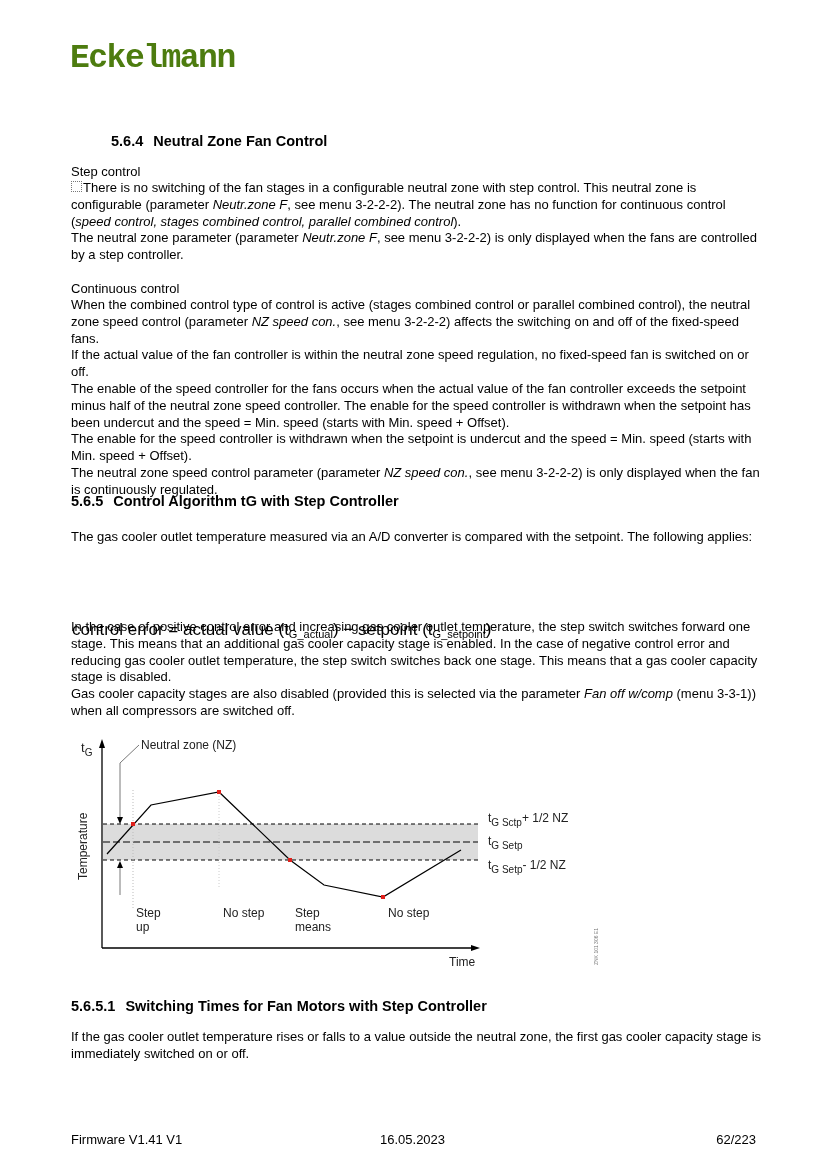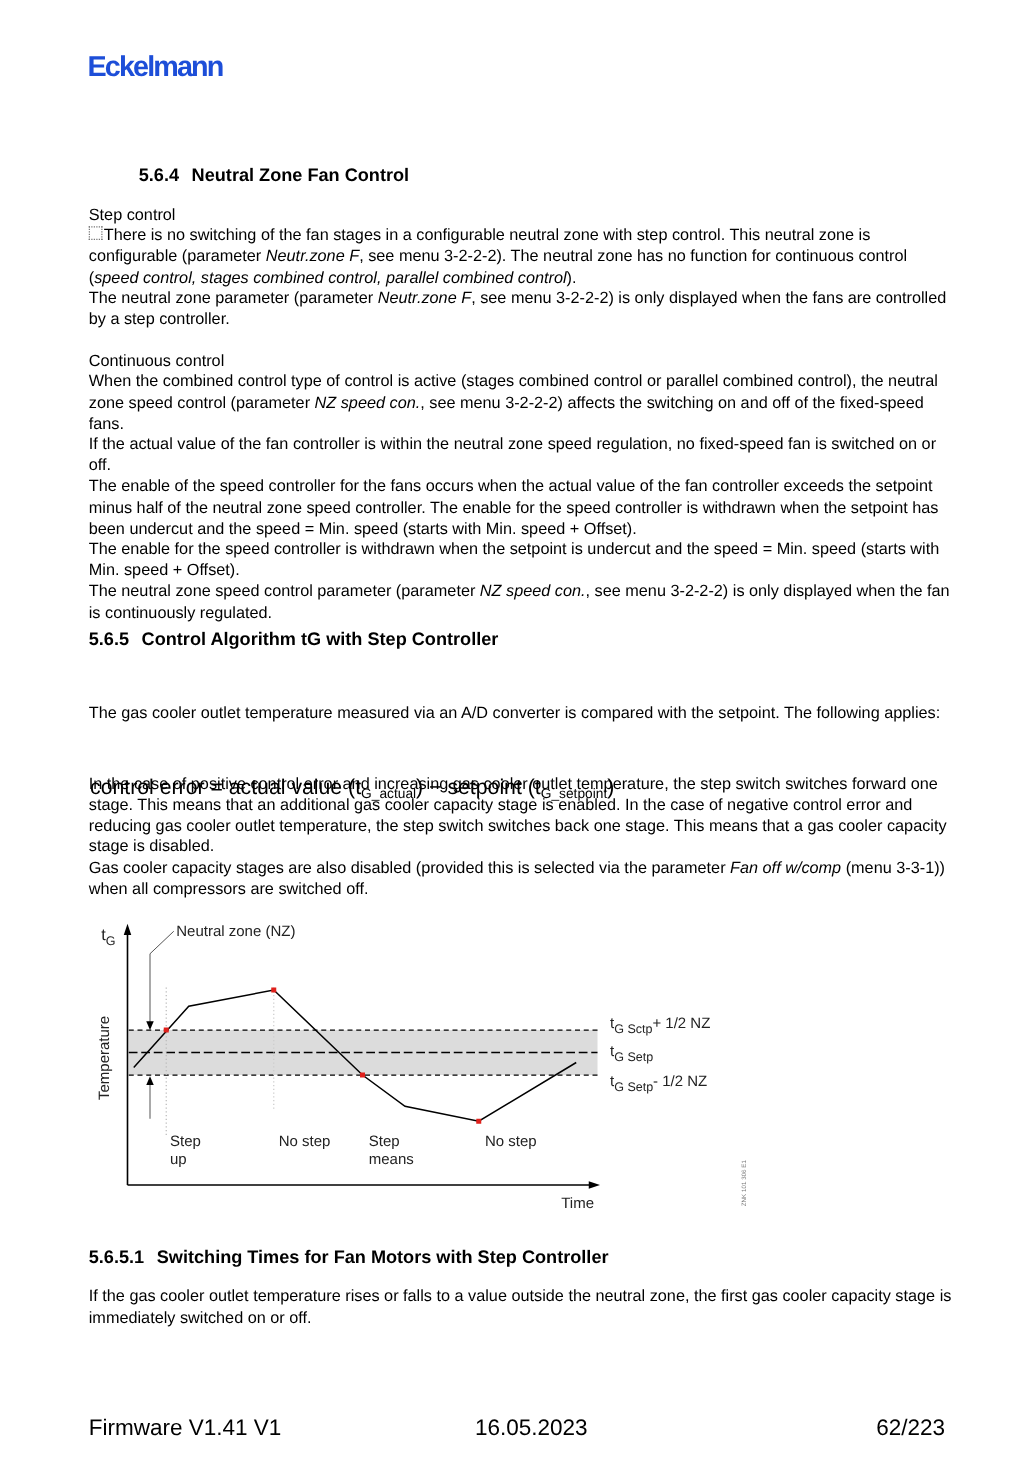--- a/index.html
+++ b/index.html
@@ -1,30 +1,30 @@
 <!DOCTYPE html>
 <html><head>
 <meta charset="utf-8">
 <style>
   html, body { margin: 0; padding: 0; background: #ffffff; }
   body { width: 827px; height: 1169px; position: relative; overflow: hidden;
          font-family: "Liberation Sans", sans-serif; color: #000; }
-  .logo { position: absolute; left: 70px; top: 40px; font-size: 23px; font-weight: bold;
-          color: #1d4ed8; letter-spacing: -1.5px; font-family: Liberation Sans, sans-serif; }
+  .logo { position: absolute; left: 70px; top: 40px; font-size: 33px; font-weight: bold;
+          color: #4d7c0f; letter-spacing: -1.5px; font-family: Liberation Mono, monospace; }
   .h2 { position: absolute; left: 71px; font-size: 14.5px; font-weight: bold; white-space: nowrap; }
   .h2 .num { margin-right: 6px; }
   .sub { position: absolute; left: 71px; font-size: 13px; font-weight: normal; }
   .para { position: absolute; left: 71px; width: 692px; font-size: 13px; line-height: 16.8px; }
   .para i { font-style: italic; }
   .glyph { display: inline-block; width: 9px; height: 9px; border: 1px dotted #777;
            font-size: 6px; line-height: 9px; vertical-align: 0px; margin-right: 1px; }
   .formula { position: absolute; left: 72px; top: 620px; font-family: Liberation Sans, sans-serif;
              font-size: 17px; white-space: nowrap; }
   .formula sub { font-size: 11px; vertical-align: -3px; }
-  .footer { position: absolute; top: 1132px; font-size: 18px; }
+  .footer { position: absolute; top: 1132px; font-size: 13px; }
   .dlabel { position: absolute; font-size: 12px; color: #222; white-space: nowrap; line-height: 14px; }
   .dlabel sub { font-size: 10px; vertical-align: -4px; }
   .ylabel { position: absolute; left: -14px; top: 834px; transform: rotate(-90deg); transform-origin: left top; }
 </style>
 </head>
 <body>
 
 <div class="logo">Eckelmann</div>
 
 <div class="h2" style="top:133px;margin-left:40px;">
@@ -40,25 +40,25 @@
 
 <div class="sub" style="top:281px;">Continuous control</div>
 <div class="para" style="top:297px;">
   <span>When the combined control type of control is active (stages combined control or parallel combined control), the neutral zone speed control (parameter </span><i>NZ speed con.</i><span>, see menu 3-2-2-2) affects the switching on and off of the fixed-speed fans.</span><br>
   <span>If the actual value of the fan controller is within the neutral zone speed regulation, no fixed-speed fan is switched on or off.</span><br>
   <span>The enable of the speed controller for the fans occurs when the actual value of the fan controller exceeds the setpoint minus half of the neutral zone speed controller. The enable for the speed controller is withdrawn when the setpoint has been undercut and the speed = Min. speed (starts with Min. speed + Offset).</span><br>
   <span>The enable for the speed controller is withdrawn when the setpoint is undercut and the speed = Min. speed (starts with Min. speed + Offset).</span><br>
   <span>The neutral zone speed control parameter (parameter </span><i>NZ speed con.</i><span>, see menu 3-2-2-2) is only displayed when the fan is continuously regulated.</span>
 </div>
 
-<div class="h2" style="top:504px;">
+<div class="h2" style="top:493px;">
   <span class="num">5.6.5</span>
   <span>Control Algorithm tG with Step Controller</span>
 </div>
-<div class="para" style="top:562px;">The gas cooler outlet temperature measured via an A/D converter is compared with the setpoint. The following applies:</div>
+<div class="para" style="top:529px;">The gas cooler outlet temperature measured via an A/D converter is compared with the setpoint. The following applies:</div>
 
 <div class="formula">
   <span>control error = actual value (t</span><sub>G_actual</sub><span>) − setpoint (t</span><sub>G_setpoint</sub><span>)</span>
 </div>
 
 <div class="para" style="top:619px;">
   <span>In the case of positive control error and increasing gas cooler outlet temperature, the step switch switches forward one stage. This means that an additional gas cooler capacity stage is enabled. In the case of negative control error and reducing gas cooler outlet temperature, the step switch switches back one stage. This means that a gas cooler capacity stage is disabled.</span><br>
   <span>Gas cooler capacity stages are also disabled (provided this is selected via the parameter </span><i>Fan off w/comp</i><span> (menu 3-3-1)) when all compressors are switched off.</span>
 </div>
 

